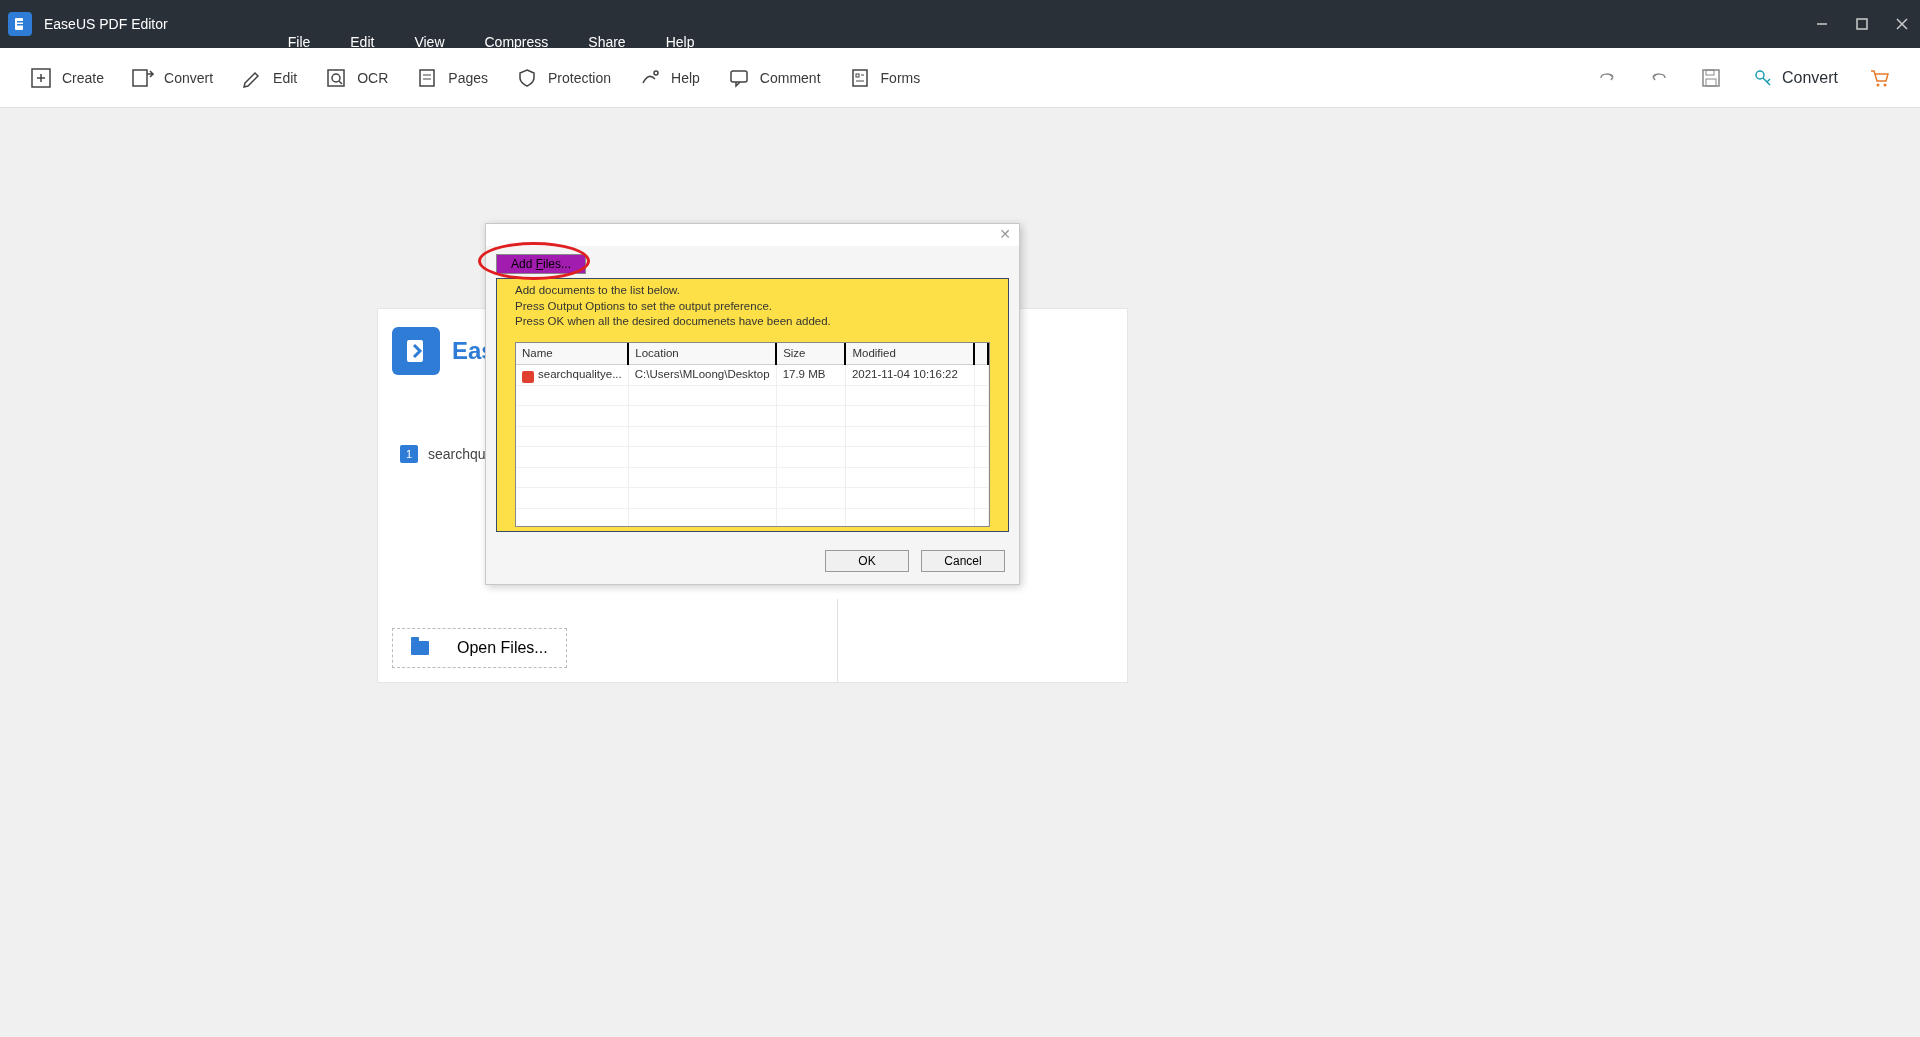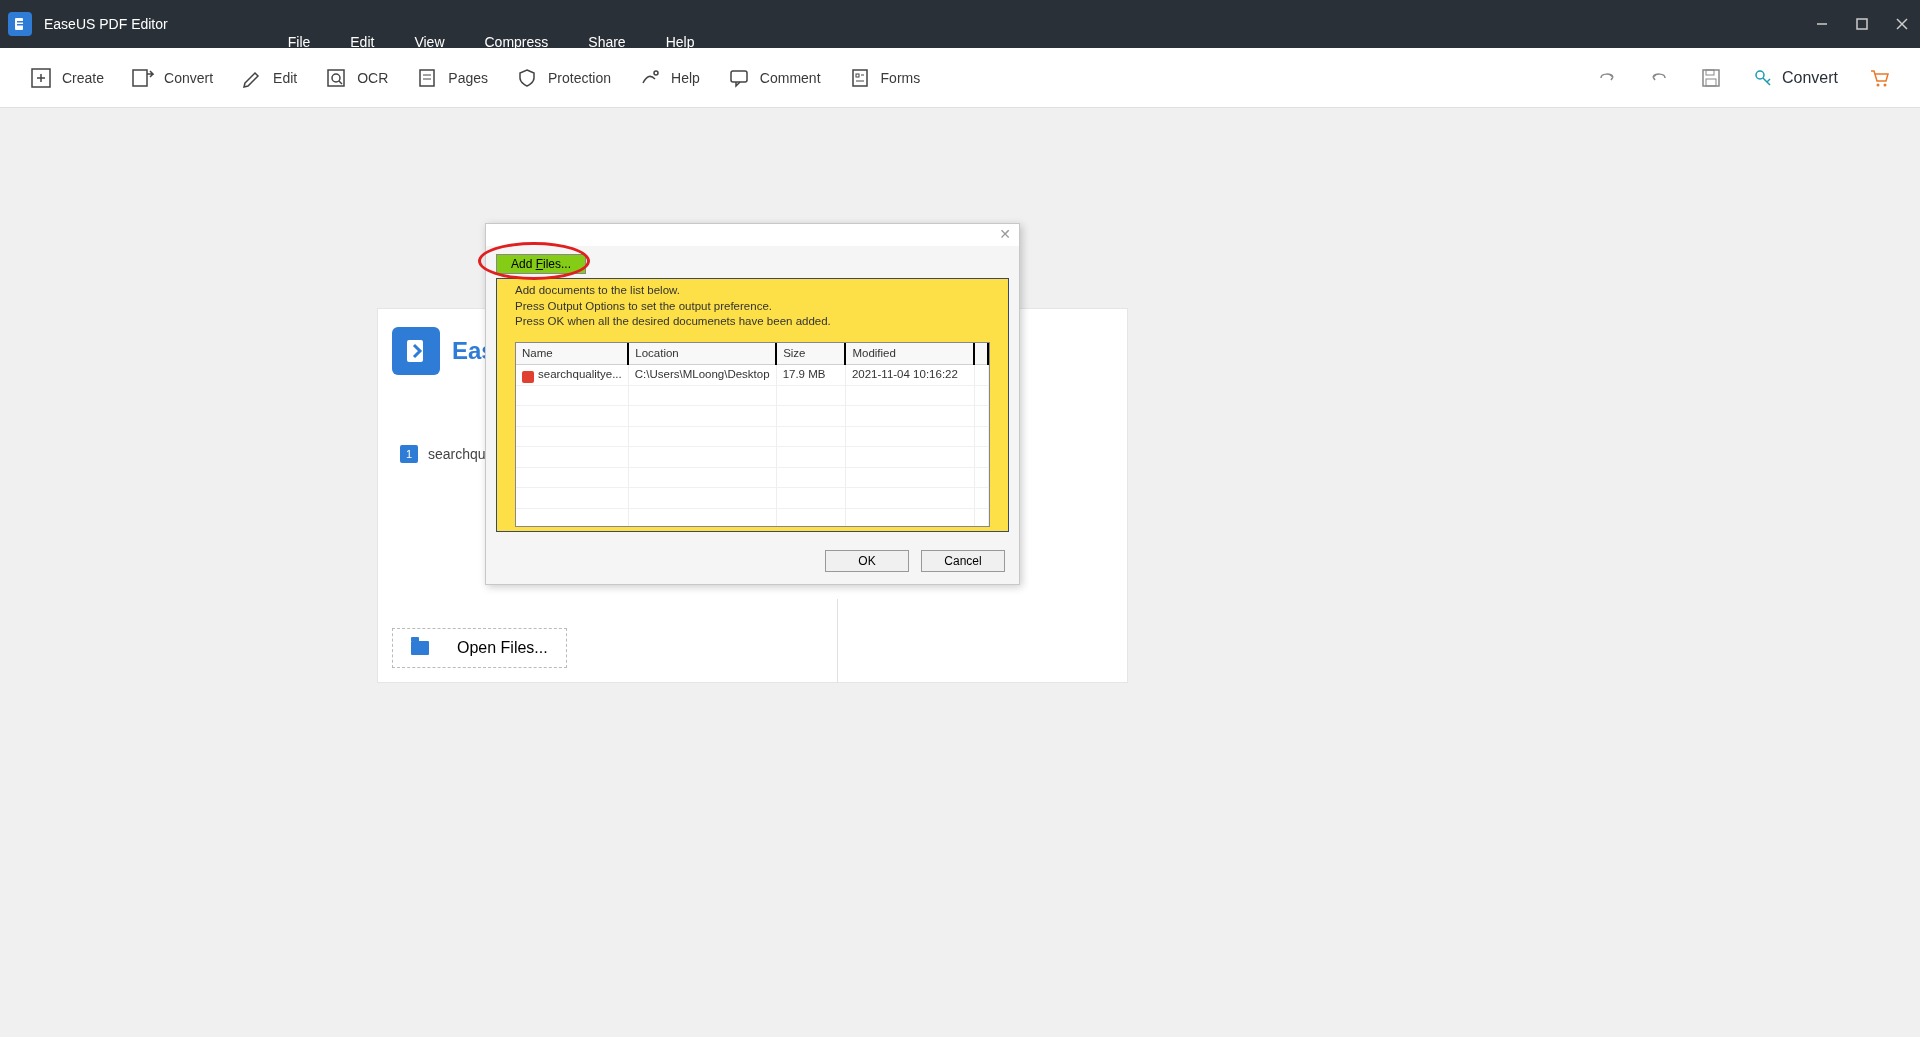--- a/index.html
+++ b/index.html
@@ -38,21 +38,21 @@
 .folder-icon::before { content: ""; position: absolute; top: -4px; left: 0; width: 8px; height: 4px; background: #2e7cd6; border-radius: 1px 1px 0 0; }
 .divider-v { position: absolute; left: 459px; top: 290px; bottom: 0; width: 1px; background: #e0e0e0; }
 
 
 .dialog { position: absolute; left: 485px; top: 115px; width: 535px; background: #f5f5f5; border: 1px solid #c8c8c8; box-shadow: 2px 2px 8px rgba(0,0,0,0.2); }
 .dialog-titlebar { height: 22px; background: #fff; display: flex; justify-content: flex-end; padding: 2px 6px; }
 .dialog-close { width: 16px; height: 16px; color: #999; cursor: pointer; display:flex; align-items:center; justify-content:center; font-size: 14px;}
 .dialog-body { padding: 8px 10px 10px 10px; }
 .add-files-wrap { position: relative; display: inline-block; margin-bottom: 4px; }
 .red-circle { position: absolute; left: -18px; top: -12px; width: 112px; height: 38px; border: 3px solid #e02020; border-radius: 50%; pointer-events: none; }
-.add-files-btn { background: #84cc16; border: 1px solid #888; padding: 2px 14px; font-size: 12px; cursor: pointer; }
+.add-files-btn { background: #a21caf; border: 1px solid #888; padding: 2px 14px; font-size: 12px; cursor: pointer; }
 .add-files-btn u { text-decoration: underline; }
 .instruction-box { border: 1px solid #3a4a66; background: #fde047; padding: 4px 18px; font-size: 11.5px; color: #333; line-height: 1.35; }
 .file-table-wrap { border: 1px solid #888; background: #fff; margin-top: 12px; height: 185px; overflow: hidden; }
 .file-table { width: 100%; border-collapse: collapse; font-size: 11.5px; }
 .file-table th { text-align: left; font-weight: normal; background: #f8f8f8; border-right: 2px solid #000000; border-bottom: 1px solid #d0d0d0; padding: 3px 6px; color: #333; }
 .file-table td { border-right: 1px solid #eee; border-bottom: 1px solid #f0f0f0; padding: 2px 6px; height: 17px; }
 .file-table tr.empty td { color: transparent; }
 .pdf-cell { display: flex; align-items: flex-end; gap: 4px; }
 .pdf-mini { width: 12px; height: 12px; background: #e04030; border-radius: 2px; display: inline-block; }
 .action-row { display: flex; gap: 10px; margin-top: 10px; }

